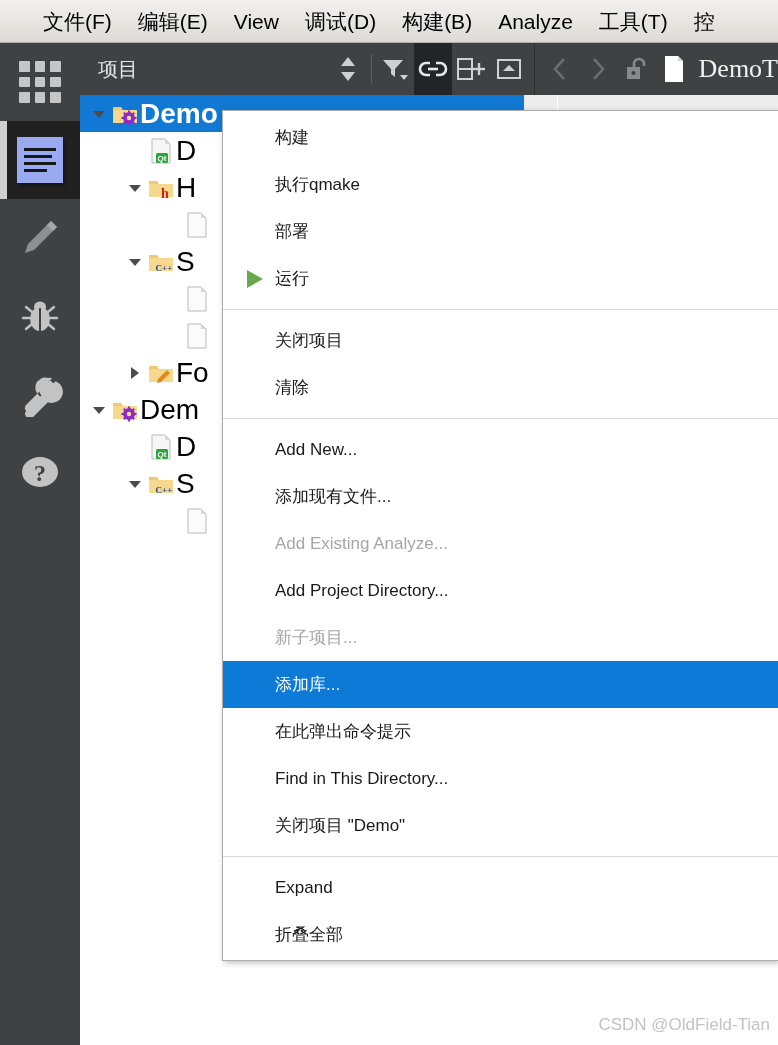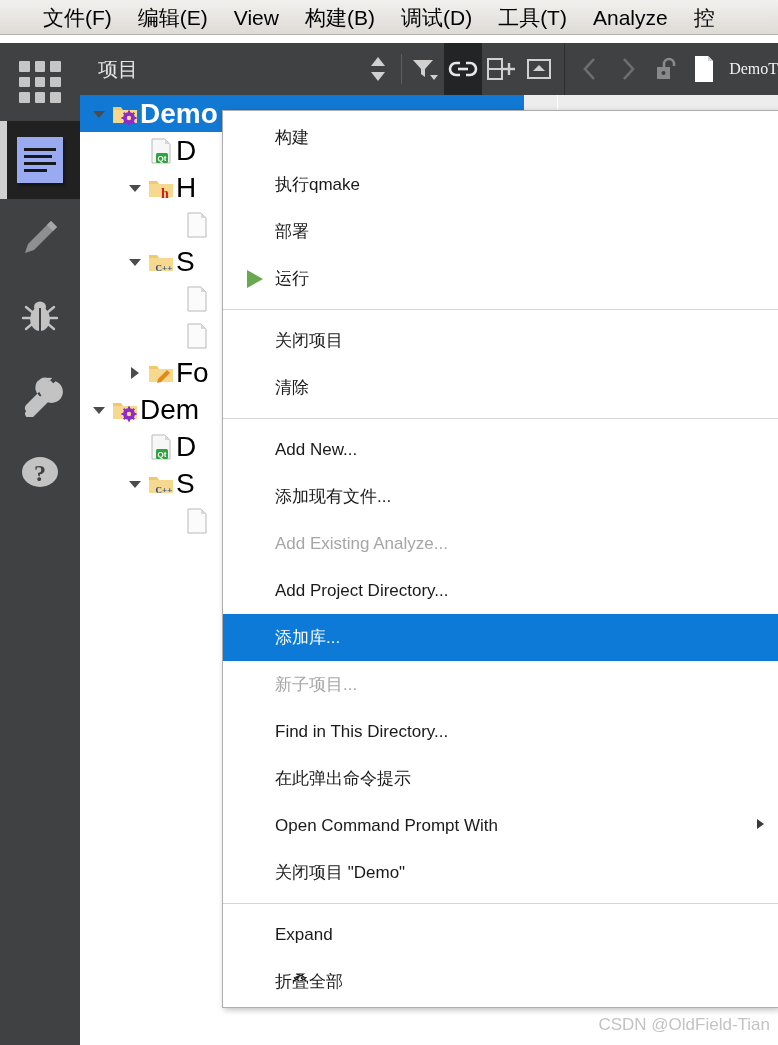--- a/index.html
+++ b/index.html
@@ -6,21 +6,21 @@
   html,body { width:778px; height:1045px; overflow:hidden; }
   body {
     font-family:"Liberation Sans", sans-serif;
     background:#ffffff;
     position:relative;
     -webkit-font-smoothing:antialiased;
   }
 
   
   #menubar{
-    position:absolute; left:0; top:0; width:778px; height:35px;
+    position:absolute; left:0; top:0; width:778px; height:43px;
     background:linear-gradient(#f2f0ee,#dedbd6);
     border-bottom:1px solid #b4b0aa;
     display:flex; align-items:center; padding-left:30px;
     overflow:hidden;
   }
   .menubar-item{
     font-size:21px; color:#000; padding:0 13px; white-space:nowrap;
     line-height:43px; cursor:default;
   }
 
@@ -59,21 +59,21 @@
   #ptoolbar .plabel{
     color:#e4e4e4; font-size:20px; margin-left:18px; white-space:nowrap;
   }
   .tb-spacer{ flex:1; }
   .tb-btn{
     width:38px; height:52px; display:flex; align-items:center; justify-content:center;
   }
   .tb-btn.active{ background:#232426; }
   .tb-sep{ width:1px; height:30px; background:#5d6063; margin:0 4px; }
   .tb-div{ width:1px; height:52px; background:#2c2e30; margin:0 6px; }
-  .tb-title{ color:#f1f1f1; font-family:"Liberation Serif", serif; font-size:16px;
+  .tb-title{ color:#f1f1f1; font-family:"Liberation Serif", serif; font-size:26px;
              margin-left:6px; white-space:nowrap; }
 
   
   #tree{
     position:absolute; left:80px; top:95px; width:444px; height:950px;
     background:#ffffff; overflow:hidden;
   }
   .trow{ position:relative; height:37px; display:flex; align-items:center; }
   .trow.sel{ background:#1179d4; }
   .trow.sel .tlabel{ color:#ffffff; font-weight:bold; }
@@ -128,24 +128,24 @@
     font-family:"Liberation Sans", sans-serif;
   }
 </style>
 </head>
 <body>
 
 <div id="menubar">
     <div class="menubar-item">文件(F)</div>
     <div class="menubar-item">编辑(E)</div>
     <div class="menubar-item">View</div>
+    <div class="menubar-item">调试(D)</div>
     <div class="menubar-item">构建(B)</div>
-    <div class="menubar-item">调试(D)</div>
+    <div class="menubar-item">Analyze</div>
     <div class="menubar-item">工具(T)</div>
-    <div class="menubar-item">Analyze</div>
     <div class="menubar-item">控</div>
   </div>
 
 <div id="modebar">
 
   <div class="mode-btn">
     <span class="ic-grid">
       <i></i>
         <i></i>
         <i></i>
@@ -512,39 +512,33 @@
     </div>
     <div class="mi">
       <span class="mlabel">添加现有文件...</span>
     </div>
     <div class="mi disabled">
       <span class="mlabel">Add Existing Analyze...</span>
     </div>
     <div class="mi">
       <span class="mlabel">Add Project Directory...</span>
     </div>
+    <div class="mi disabled">
+      <span class="mlabel">新子项目...</span>
+    </div>
     <div class="mi hl">
       <span class="mlabel">添加库...</span>
     </div>
-    <div class="mi disabled">
-      <span class="mlabel">新子项目...</span>
+    <div class="mi">
+      <span class="mlabel">在此弹出命令提示</span>
     </div>
     <div class="mi">
       <span class="mlabel">Find in This Directory...</span>
     </div>
     <div class="mi">
-      <span class="mlabel">在此弹出命令提示</span>
-    </div>
-    <div class="mi">
-      <span class="mlabel">Open Command Prompt With</span>
-      <span class="subarrow"><svg width="16" height="16" viewBox="0 0 16 16">
-          <polygon points="5,3 12,8 5,13" fill="#3a3a3a"></polygon>
-        </svg></span>
-    </div>
-    <div class="mi">
       <span class="mlabel">关闭项目 "Demo"</span>
     </div>
     <div class="msep"></div>
     <div class="mi">
       <span class="mlabel">Expand</span>
     </div>
     <div class="mi">
       <span class="mlabel">折叠全部</span>
     </div>
   </div>

